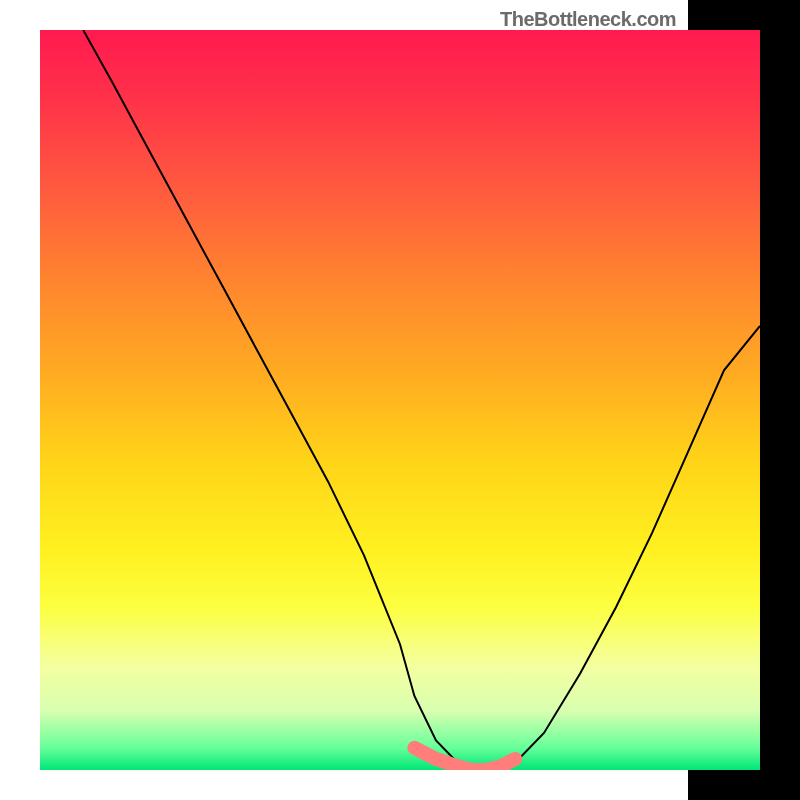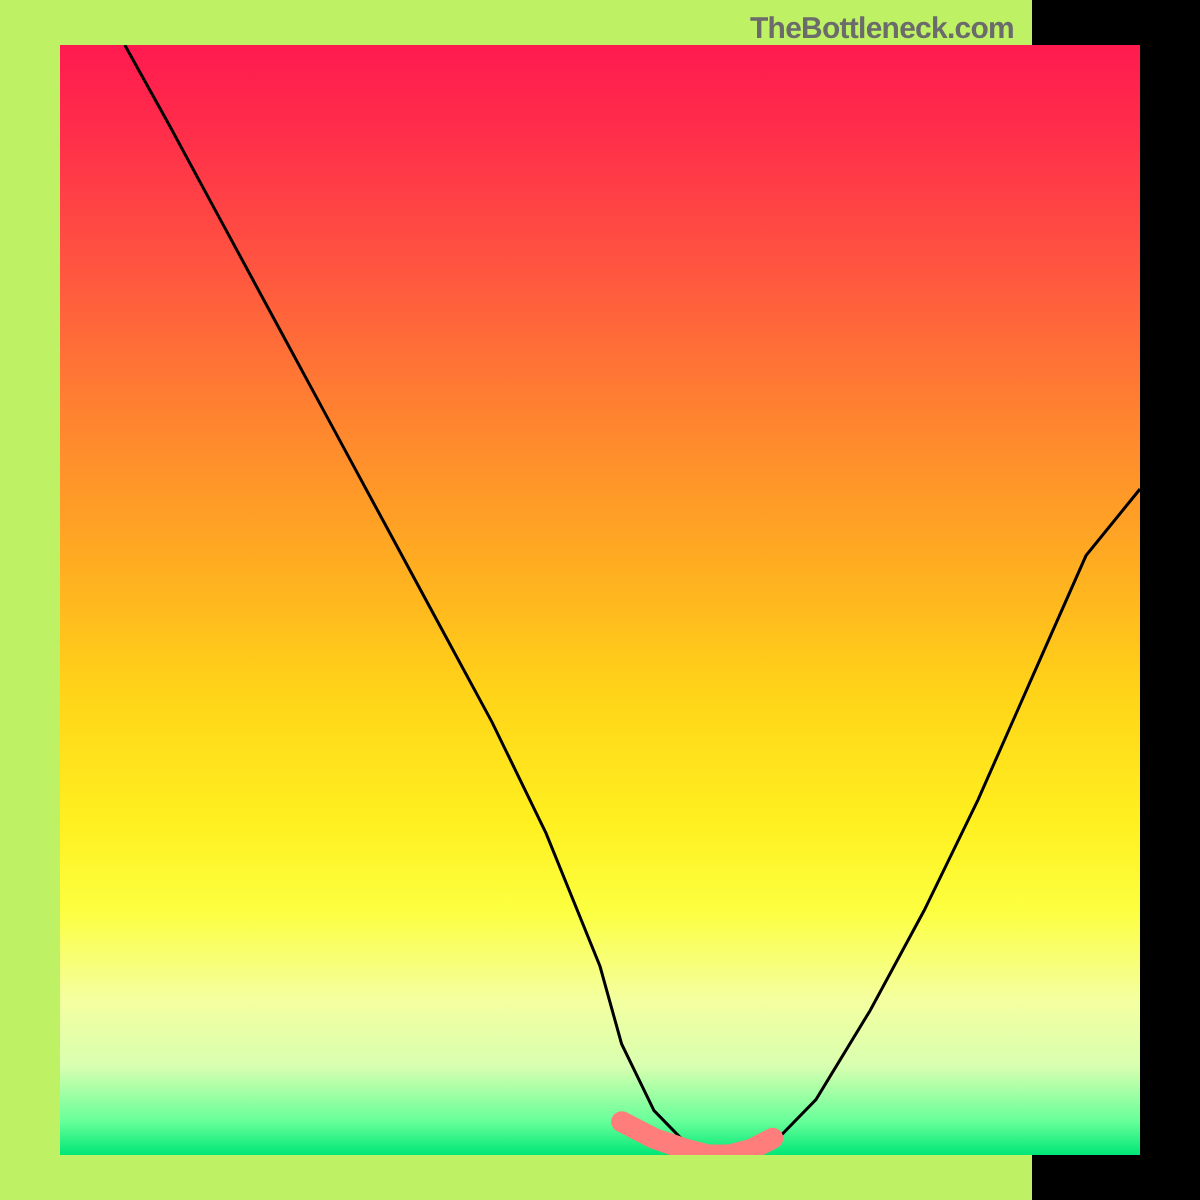--- a/index.html
+++ b/index.html
@@ -1,21 +1,21 @@
 <!DOCTYPE html>
 <html><head>
 <meta charset="utf-8">
 <style>
   * { margin: 0; padding: 0; box-sizing: border-box; }
   html, body { width: 800px; height: 800px; overflow: hidden; background: #000; }
   .chart-container {
     position: relative;
     width: 688px;
     height: 800px;
-    background: #bef264;
+    background: #ffffff;
   }
   .watermark {
     position: absolute;
     top: 8px;
     right: 12px;
     font-family: Arial, Helvetica, sans-serif;
     font-size: 20px;
     font-weight: bold;
     color: #6b6b6b;
     letter-spacing: -0.5px;

